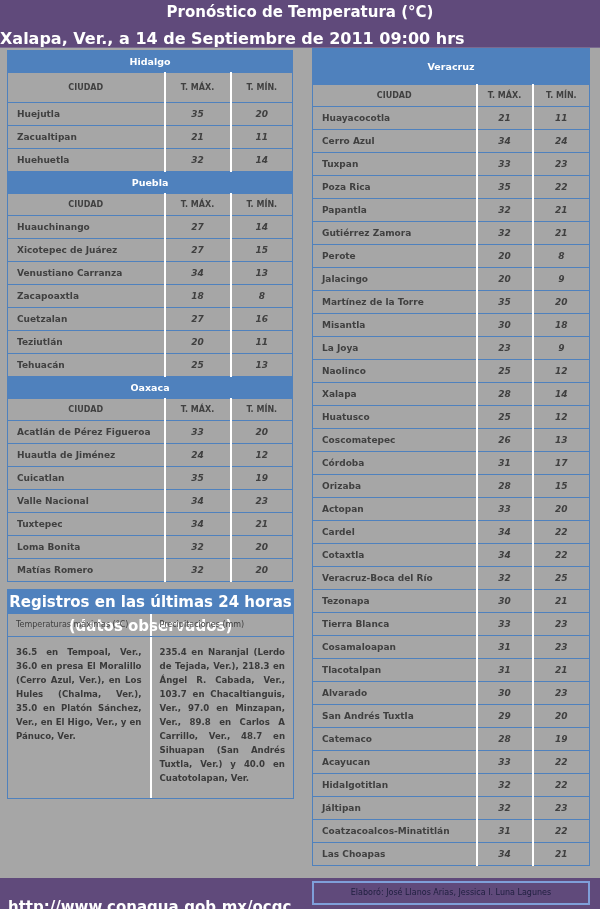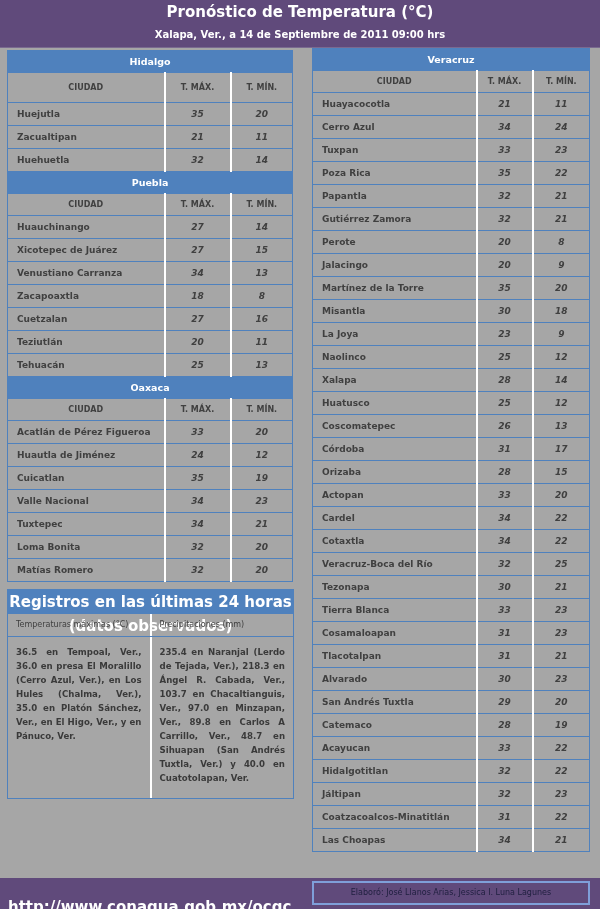--- a/index.html
+++ b/index.html
@@ -1,19 +1,19 @@
 <!DOCTYPE html>
 <html><head>
 <meta charset="utf-8">
 <style>
   html, body { margin:0; padding:0; }
   body { width:600px; height:909px; background:#a6a6a6; font-family:"DejaVu Sans", sans-serif; position:relative; overflow:hidden; color:#404040; }
   .topbar { position:absolute; left:0; top:0; width:600px; height:47px; background:#604a7b; border-bottom:1px solid #7a6a90; }
   .topbar .title { position:absolute; left:0; right:0; top:3px; text-align:center; color:#fff; font-size:15px; font-weight:bold; }
-  .topbar .subtitle { position:absolute; left:0; right:0; top:29px; text-align:center; color:#fff; font-size:10px; font-weight:bold; }
+  .topbar .subtitle { position:absolute; left:0; right:0; top:29px; color:#fff; font-size:16px; font-weight:bold; }
 
   table.t { position:absolute; border-collapse:collapse; table-layout:fixed; background:#a6a6a6; border:1px solid #4f81bd; }
   table.t td, table.t th { border-top:1px solid #4f81bd; border-bottom:1px solid #4f81bd; padding:0; font-size:9px; font-weight:bold; }
   table.t .sec th { background:#4f81bd; color:#fff; text-align:center; font-size:9.5px; }
   table.t .colh th { color:#404040; text-align:center; font-size:8px; }
   table.t td.city { padding-left:9px; text-align:left; color:#404040; }
   table.t td.num, table.t th.numh { text-align:center; font-style:italic; border-left:2px solid #fff; color:#404040; }
   table.t .colh th.numh { font-style:normal; }
 
   #left { left:7px; top:50px; width:285px; }
@@ -159,21 +159,21 @@
     </tbody>
 </table>
 
 <table class="t" id="right">
   <colgroup>
       <col style="width:164px">
       <col style="width:56px">
       <col style="width:57px">
     </colgroup>
   <tbody id="right-body">
-      <tr class="sec" style="height: 22px; padding-left: 44px;">
+      <tr class="sec" style="height: 36px; padding-left: 44px;">
         <th colspan="3">Veracruz</th>
       </tr>
       <tr class="colh" style="height: 22px;">
         <th>CIUDAD</th>
         <th class="numh">T. MÁX.</th>
         <th class="numh">T. MÍN.</th>
       </tr>
       <tr style="height: 23px;">
         <td class="city">Huayacocotla</td>
         <td class="num">21</td>

